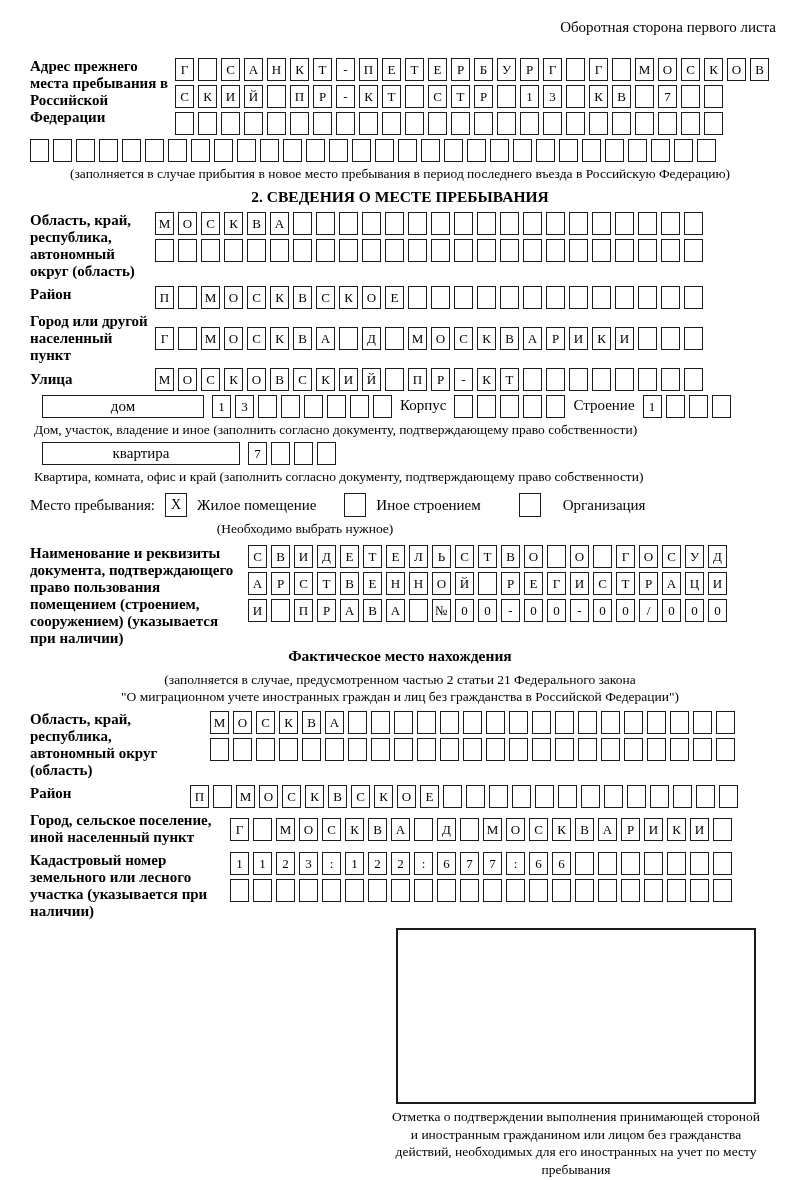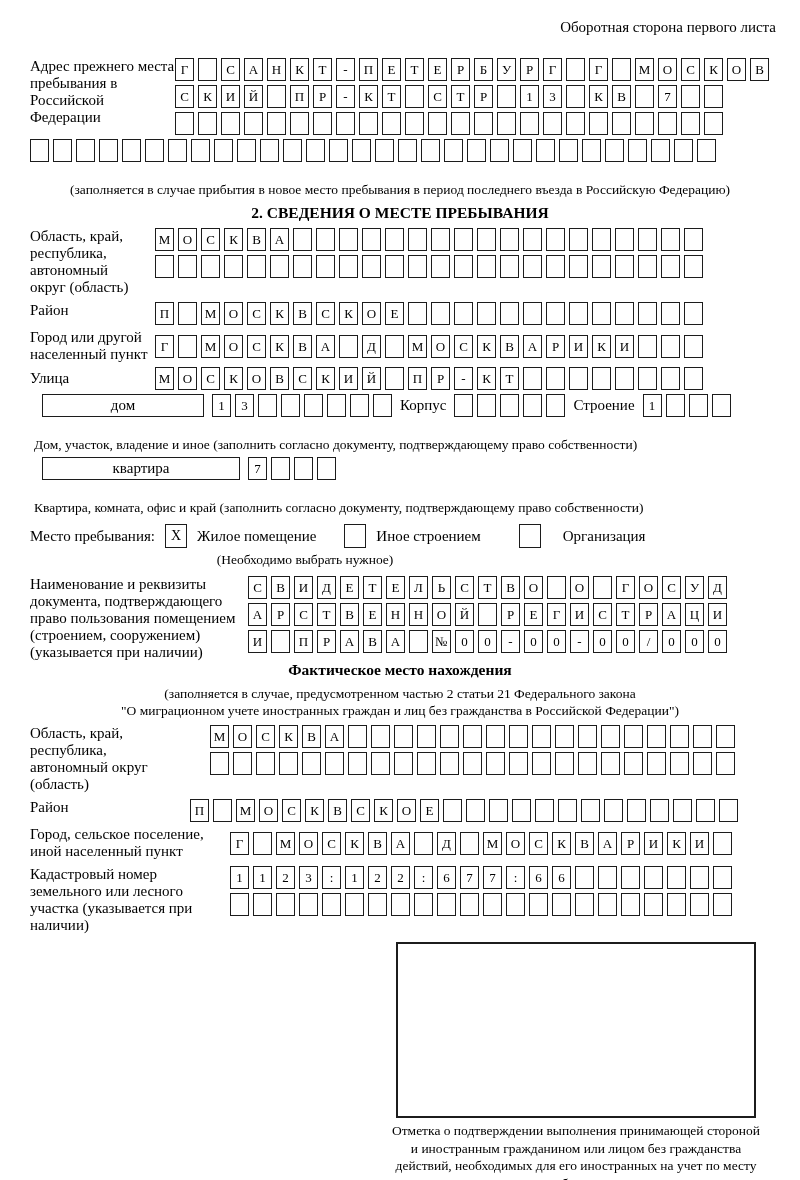--- a/index.html
+++ b/index.html
@@ -11,22 +11,22 @@
   .title{ text-align:right;padding-right:24px;font-size:15px;line-height:18px;margin-bottom:22px;}
   
   .cells{display:flex;gap:4px;flex:0 0 auto;}
   .cell{
     width:17px;height:21px;border:1.6px solid #1c1c1c;
     display:inline-flex;align-items:center;justify-content:center;
     font-size:13px;line-height:13px;flex:0 0 auto;background:#fff;
   }
   .cellcol{display:flex;flex-direction:column;gap:4px;}
   .frow{display:flex;margin-left:30px;align-items:flex-start;}
-  .frow.vcenter{align-items:center;padding-left:12px;}
-  .flabel{font-size:15px;line-height:17px;flex:0 0 auto;}
+  .frow.vcenter{align-items:flex-start;padding-left:12px;}
+  .flabel{font-size:15px;line-height:17px;flex:0 0 auto;font-weight:bold;}
   .w145{width:145px;}
   .w112{width:112px;margin-right:13px;}
   .w125{width:125px;}
   .w150{width:150px;margin-right:30px;}
   .w130{width:130px;margin-right:30px;}
   .w195{width:195px;margin-right:5px;}
   .w210{width:210px;margin-right:8px;}
   .note{font-size:13.5px;line-height:17px;}
   .note.center{text-align:center;}
   .note.indent{margin-left:34px;}
@@ -42,21 +42,21 @@
     width:20px;height:22px;border:1.6px solid #1c1c1c;display:inline-flex;
     align-items:center;justify-content:center;font-size:14px;flex:0 0 auto;background:#fff;
   }
   .mesto-row{display:flex;align-items:center;margin-left:30px;font-size:15px;margin-top:8px;}
   .mesto-row .opt-label{margin:0 10px;}
   .mesto-note{margin-left:170px;width:270px;text-align:center;margin-top:3px;}
   .stamp-box{
     width:356px;height:172px;border:2px solid #1c1c1c;margin-left:396px;margin-top:8px;background:#fff;
   }
   .stamp-caption{margin-left:388px;width:376px;text-align:center;font-size:13.5px;line-height:17.5px;margin-top:4px;}
-  .mt3{margin-top:19px;} .mt4{margin-top:4px;align-items:center;} .mt6{margin-top:6px;} .mt8{margin-top:8px;} .mt14{margin-top:0;}
+  .mt3{margin-top:3px;} .mt4{margin-top:4px;align-items:center;} .mt6{margin-top:6px;} .mt8{margin-top:8px;} .mt14{margin-top:0;}
 </style>
 </head>
 <body>
 
 <div class="page">
 
   <div class="title">Оборотная сторона первого листа</div>
 
   <div class="frow">
     <div class="flabel w145">Адрес прежнего места пребывания в Российской Федерации</div>

